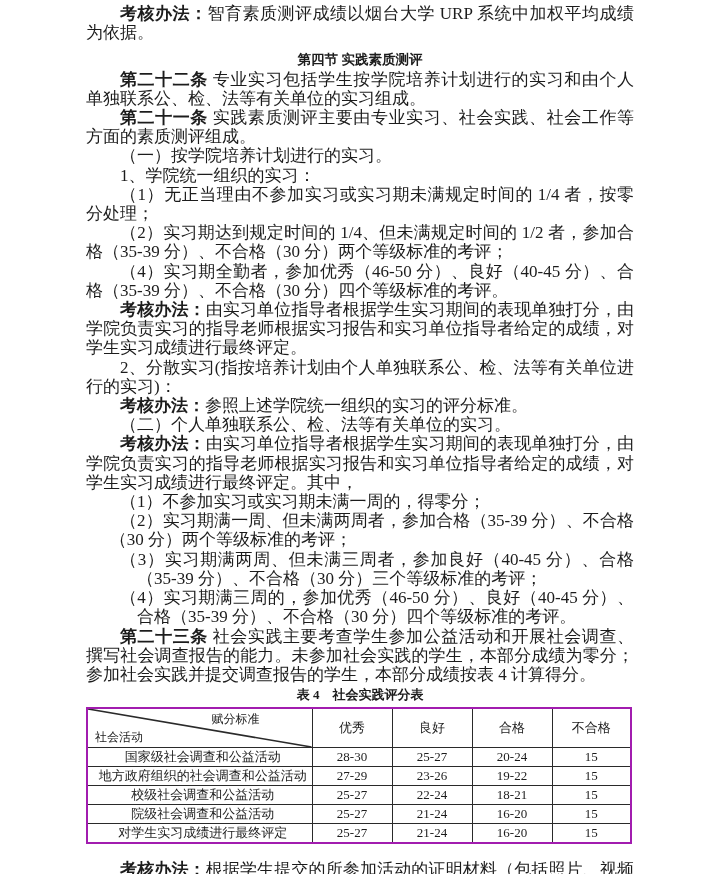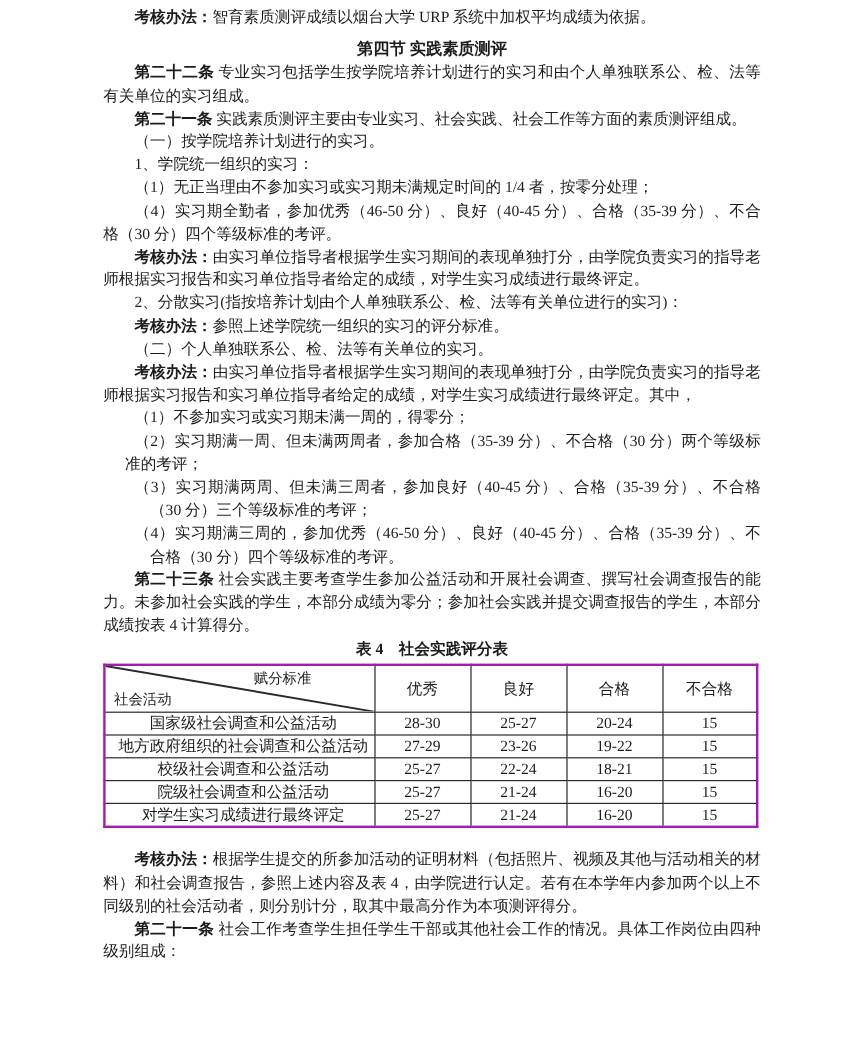--- a/index.html
+++ b/index.html
@@ -3,21 +3,21 @@
 <meta charset="utf-8">
 <style>
   html, body { margin: 0; padding: 0; background: #ffffff; }
   body {
     width: 720px; height: 874px; overflow: hidden;
     font-family: "Liberation Serif", "DejaVu Serif", serif;
     color: #1c1c1c;
   }
   .page { padding: 4px 86px 0 86px; }
   .para {
-    margin: 0; font-size: 13px; line-height: 19.2px;
+    margin: 0; font-size: 17px; line-height: 19.2px;
     text-align: justify;
   }
   .indent { text-indent: 2em; }
   .hang2 { padding-left: 1.4em; text-indent: 0.6em; }
   .hang3 { padding-left: 3em; text-indent: -1em; }
   .lead { font-weight: bold; }
   .boldpara { font-weight: normal; }
   .heading {
     margin: 8px 0 0 0; font-size: 13.5px; font-weight: bold;
     text-align: center; line-height: 19.2px;
@@ -55,20 +55,21 @@
 
   <p class="para indent"><b class="lead">第二十二条</b><span> 专业实习包括学生按学院培养计划进行的实习和由个人单独联系公、检、法等有关单位的实习组成。</span></p>
 
   <p class="para indent"><b class="lead">第二十一条</b><span> 实践素质测评主要由专业实习、社会实践、社会工作等方面的素质测评组成。</span></p>
 
   <p class="para indent boldpara">（一）按学院培养计划进行的实习。</p>
 
   <p class="para indent boldpara">1、学院统一组织的实习：</p>
 
   <p class="para indent">（1）无正当理由不参加实习或实习期未满规定时间的 1/4 者，按零分处理；</p>
+  <p class="para indent">（2）实习期达到规定时间的 1/4、但未满规定时间的 1/2 者，参加合格（35-39 分）、不合格（30 分）两个等级标准的考评；</p>
   <p class="para indent">（4）实习期全勤者，参加优秀（46-50 分）、良好（40-45 分）、合格（35-39 分）、不合格（30 分）四个等级标准的考评。</p>
 
   <p class="para indent"><b class="lead">考核办法：</b><span>由实习单位指导者根据学生实习期间的表现单独打分，由学院负责实习的指导老师根据实习报告和实习单位指导者给定的成绩，对学生实习成绩进行最终评定。</span></p>
 
   <p class="para indent">2、分散实习(指按培养计划由个人单独联系公、检、法等有关单位进行的实习)：</p>
 
   <p class="para indent"><b class="lead">考核办法：</b><span>参照上述学院统一组织的实习的评分标准。</span></p>
 
   <p class="para indent boldpara">（二）个人单独联系公、检、法等有关单位的实习。</p>
 

